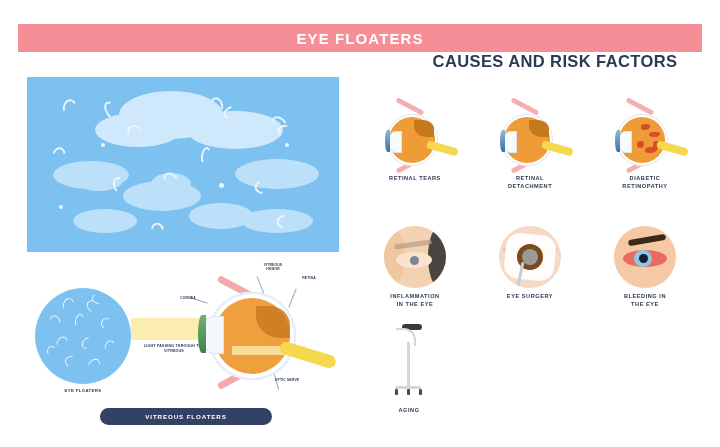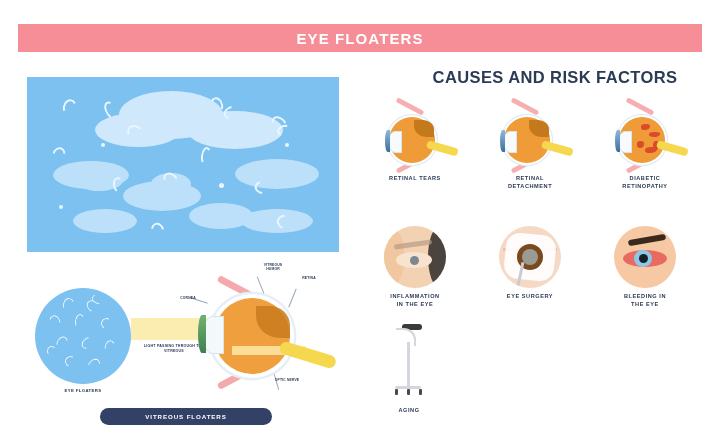--- a/index.html
+++ b/index.html
@@ -32,21 +32,21 @@
     color: #ffffff;
     font-size: 15px;
     font-weight: bold;
     letter-spacing: 1.1px;
   }
 
   
   #causes-heading {
     position: absolute;
     left: 410px;
-    top: 68px;
+    top: 52px;
     width: 290px;
     text-align: center;
     font-size: 16.5px;
     font-weight: bold;
     letter-spacing: .4px;
     color: #2b3a55;
   }
 
   
   #sky-panel {

